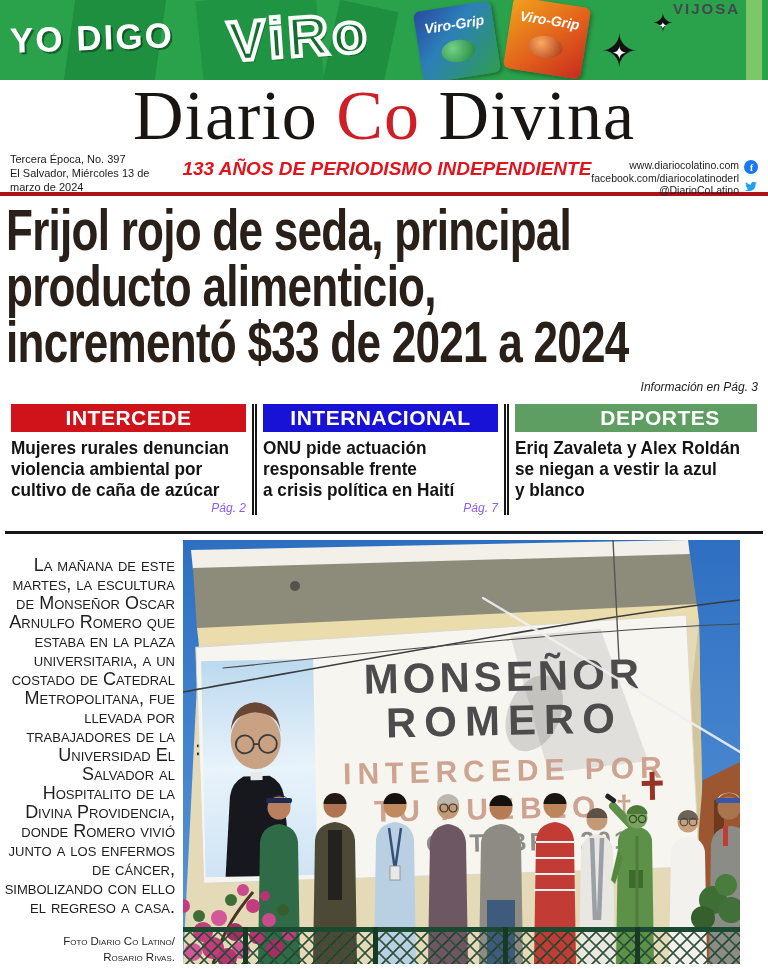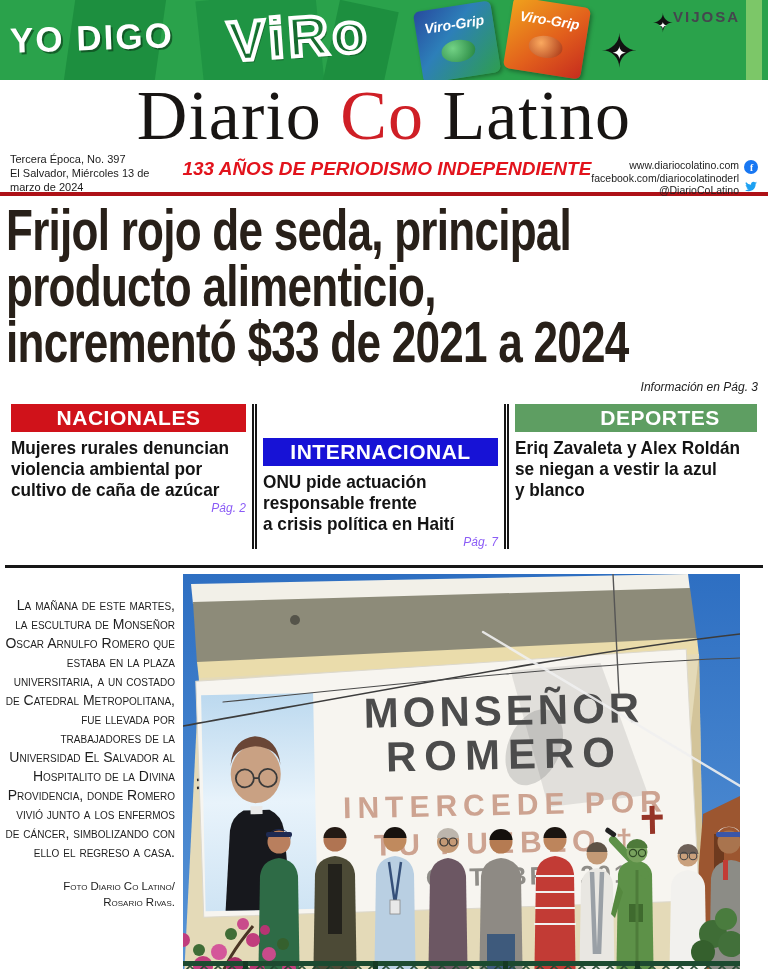--- a/index.html
+++ b/index.html
@@ -27,21 +27,21 @@
   .packet.orange { left:508px; top:2px; transform:rotate(9deg);
                    background:linear-gradient(135deg,#f0a31c 0%,#e2601c 55%,#c62c1e 100%); }
   .packet .gel { display:block; margin:8px auto 0; width:34px; height:22px; border-radius:50%;
                  opacity:.85; }
   .packet.blue .gel { background:radial-gradient(circle at 35% 35%, #7fe07f, #1c7c2e); }
   .packet.orange .gel { background:radial-gradient(circle at 35% 35%, #ffb56b, #9c2c10); }
   .sparkle { position:absolute; color:#111; }
   .sparkle.s1 { left:600px; top:24px; font-size:46px; }
   .sparkle.s2 { left:652px; top:8px; font-size:26px; }
   .sparkle .inner { position:absolute; left:50%; top:54%; transform:translate(-50%,-50%); color:#fff; font-size:.38em; }
-  .ad-company { position:absolute; right:28px; top:8px; color:#45464e; font-weight:700;
+  .ad-company { position:absolute; right:28px; top:0; color:#45464e; font-weight:700;
                 font-size:15px; letter-spacing:2px; }
 
   
   .masthead { height:70px; text-align:center; font-family:"Liberation Serif", serif;
               font-size:70px; line-height:72px; color:#181513; letter-spacing:1px; white-space:nowrap; }
   .masthead .red { color:#cf1f26; font-weight:400; }
 
   .info-row { display:flex; align-items:flex-start; height:40px; padding:2px 10px 0 10px; }
   .issue { font-size:11px; line-height:14px; color:#1c1c1c; width:230px; }
   .tagline { flex:1; text-align:right; color:#e2131c; font-weight:700; font-style:italic;
@@ -58,31 +58,31 @@
                    font-size:58px; line-height:56px; color:#282019; letter-spacing:-1px;
                    transform:scaleX(0.76); transform-origin:0 50%; white-space:nowrap; }
   .ref-line { text-align:right; font-style:italic; font-size:12px; color:#222; padding-right:10px; margin-top:8px; }
 
   
   .sections { display:flex; margin:10px 5px 0 5px; }
   .col { flex:1; padding:0 6px; }
   .col + .col { border-left:5px double #161616; }
   .bar { height:28px; line-height:28px; text-align:center; color:#fff; font-weight:700;
          font-size:21px; letter-spacing:.5px; margin-bottom:5px; }
-  .bar.red { background:#d0121a; } .bar.blue { background:#1712d6;margin-top:34px; } .bar.green { background:#5e9e62;padding-left:48px; }
+  .bar.red { background:#d0121a; } .bar.blue { background:#1712d6; } .bar.green { background:#5e9e62;padding-left:48px; }
   .sec-line { font-weight:700; font-size:18.5px; line-height:21px; color:#141414;
               transform:scaleX(0.93); transform-origin:0 50%; white-space:nowrap; }
   .pag { text-align:right; font-style:italic; font-size:12px; color:#8b5cf6; margin-top:1px; }
 
   .black-rule { height:3px; background:#171717; margin:16px 5px 0 5px; }
 
   
   .bottom { display:flex; margin-top:6px; height:424px; }
   .caption-col { width:183px; padding:16px 8px 0 2px; text-align:right; }
-  .caption { font-variant:small-caps; font-size:14px; line-height:19px; color:#1e1e1e;margin-top:6px; }
+  .caption { font-variant:small-caps; font-size:18px; line-height:19px; color:#1e1e1e; }
   .credit { font-variant:small-caps; font-size:11.5px; line-height:16px; color:#1e1e1e; margin-top:16px; }
   .photo { width:557px; height:424px; position:relative; }
   .photo svg { display:block; }
 </style>
 </head>
 <body>
 
 <div class="page">
 
   <div class="ad">
@@ -98,21 +98,21 @@
     </div>
     <div class="packet orange">
       <span>Viro-Grip</span>
       <span class="gel"></span>
     </div>
     <div class="sparkle s1"><span>✦</span><span class="inner">✦</span></div>
     <div class="sparkle s2"><span>✦</span><span class="inner">✦</span></div>
     <div class="ad-company">VIJOSA</div>
   </div>
 
-  <div class="masthead"><span>Diario </span><span class="red">Co</span><span> Latino</span></div>
+  <div class="masthead"><span>Diario </span><span class="red">Co</span><span> Divina</span></div>
 
   <div class="info-row">
     <div class="issue">
       <div>Tercera Época, No. 397</div>
       <div>El Salvador, Miércoles 13 de marzo de 2024</div>
     </div>
     <div class="tagline">133 AÑOS DE PERIODISMO INDEPENDIENTE</div>
     <div class="links">
       <div class="txt">
         <div>www.diariocolatino.com</div>
@@ -139,21 +139,21 @@
 
   <div class="headline-block">
     <span class="headline-line">Frijol rojo de seda, principal</span>
     <span class="headline-line">producto alimenticio,</span>
     <span class="headline-line">incrementó $33 de 2021 a 2024</span>
   </div>
   <div class="ref-line">Información en Pág. 3</div>
 
   <div class="sections">
     <div class="col">
-      <div class="bar red">NACIONALES</div>
+      <div class="bar red">INTERCEDE</div>
       <div class="sec-line">Mujeres rurales denuncian</div>
       <div class="sec-line">violencia ambiental por</div>
       <div class="sec-line">cultivo de caña de azúcar</div>
       <div class="pag">Pág. 2</div>
     </div>
     <div class="col">
       <div class="bar blue">INTERNACIONAL</div>
       <div class="sec-line">ONU pide actuación</div>
       <div class="sec-line">responsable frente</div>
       <div class="sec-line">a crisis política en Haití</div>

